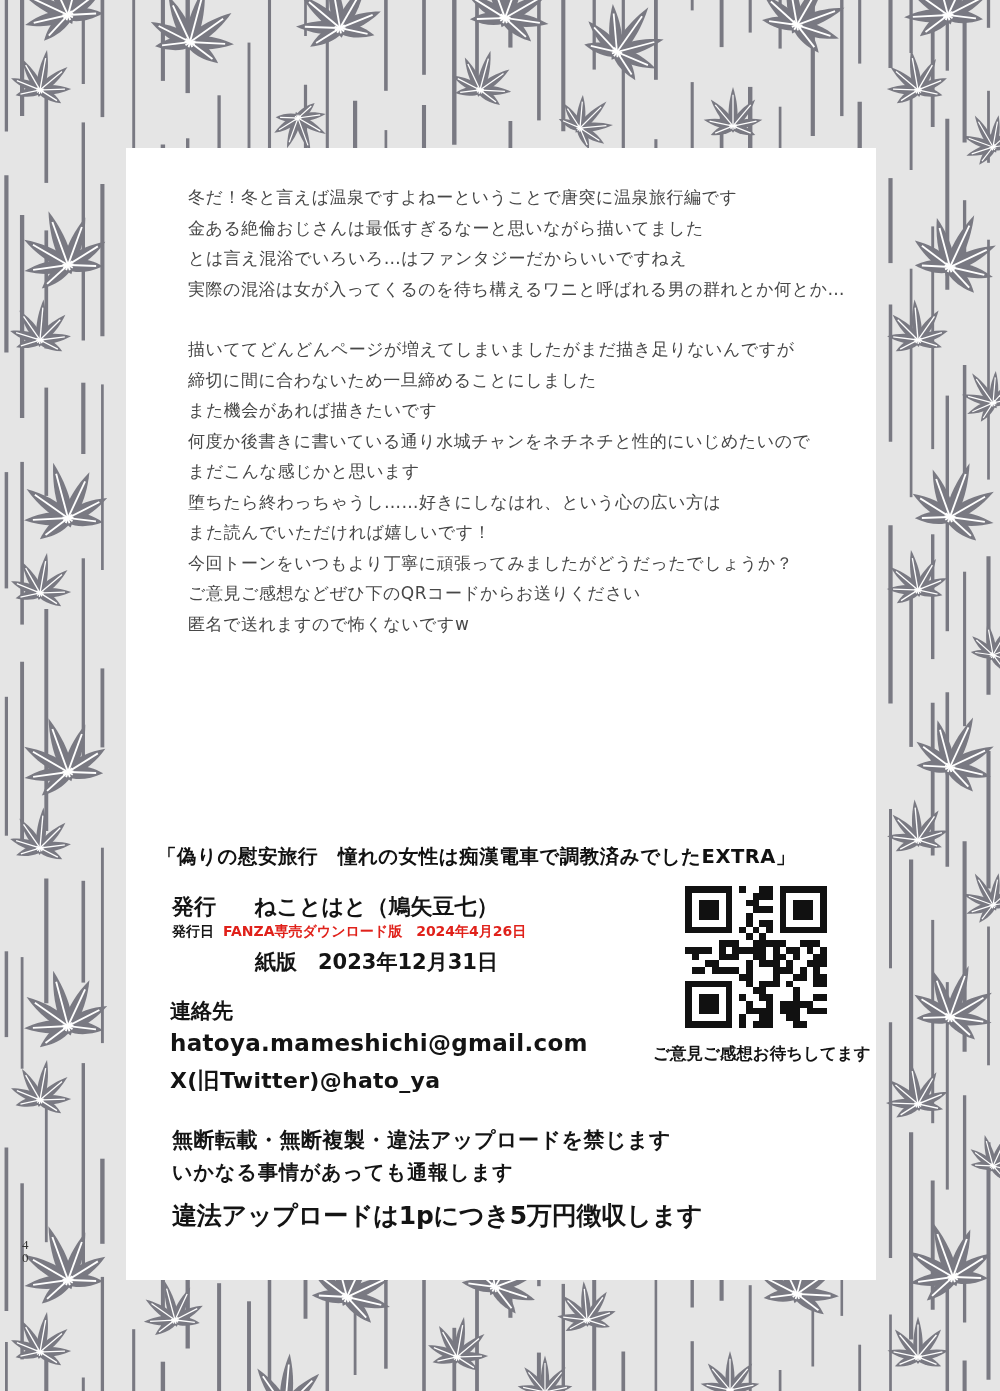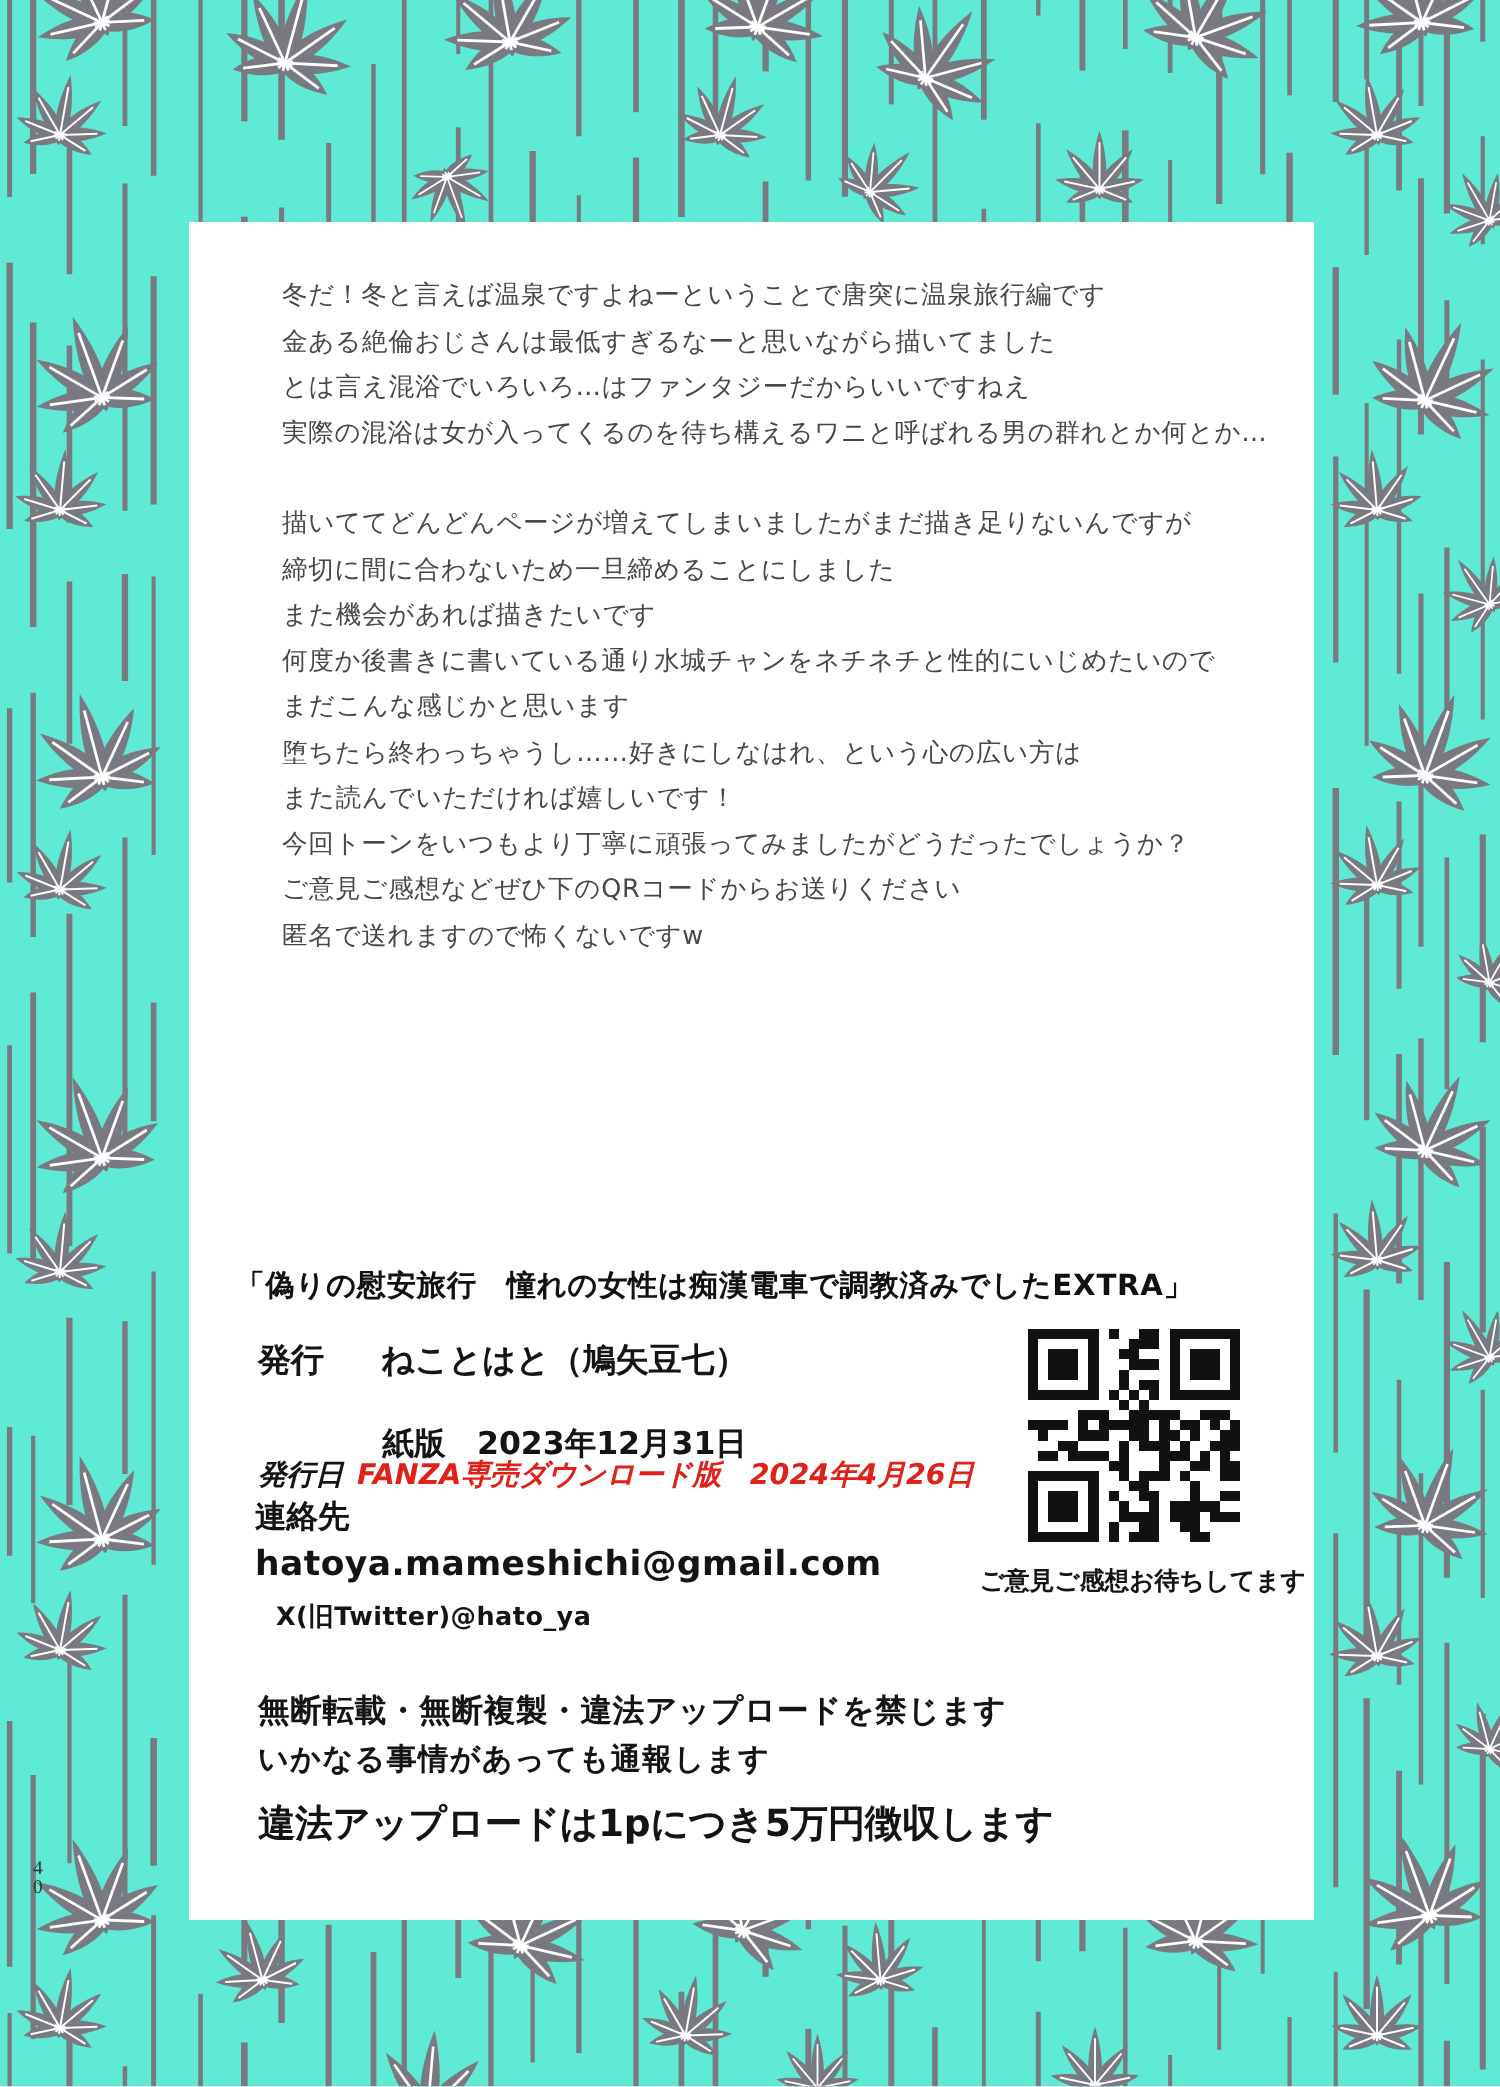--- a/index.html
+++ b/index.html
@@ -1,42 +1,42 @@
 <!DOCTYPE html>
 <html><head>
 <meta charset="utf-8">
 <style>
   html,body{margin:0;padding:0;background:#ffffff;}
   .page{
     position:relative;
     width:1000px;height:1391px;
-    background:#5eead4;
+    background:#e5e5e5;
     overflow:hidden;
     font-family:"DejaVu Sans",sans-serif;
     color:#141414;
   }
   .pattern{position:absolute;left:0;top:0;z-index:0;}
   .content{position:absolute;white-space:nowrap;z-index:2;}
   
   .hand{color:#474747;font-size:17px;letter-spacing:0.5px;}
   .hand .hl{height:30.5px;line-height:30.5px;white-space:nowrap;}
   .p1{left:188px;top:182px;}
   .p2{left:188px;top:334px;}
   
   .title{left:157px;top:823px;font-size:19.5px;font-weight:bold;letter-spacing:0.5px;color:#111;margin-top:20px;}
   .row{font-weight:bold;color:#141414;}
   .publisher-row{left:172px;top:892px;font-size:22px;}
   .publisher-row .lbl{margin-right:38px;}
-  .date-row{left:172px;top:970px;font-size:19px;font-style:italic;}
+  .date-row{left:172px;top:923px;font-size:14px;}
   .date-row .lbl{margin-right:9px;}
   .red-text{color:#e0211a;}
   .print-row{left:255px;top:948px;font-size:21px;}
   .contact-label{left:170px;top:997px;font-size:21px;}
   .email-row{left:170px;top:1030px;font-size:23px;letter-spacing:0.3px;}
-  .x-row{left:184px;top:1066px;font-size:17px;letter-spacing:0.3px;}
+  .x-row{left:170px;top:1066px;font-size:22px;letter-spacing:0.3px;}
   
   .qr{position:absolute;left:685px;top:886px;z-index:2;}
   .qr-caption{left:653px;top:1041px;font-size:16.5px;font-weight:bold;line-height:25px;color:#141414;}
   
   .legal1{left:172px;top:1126px;font-size:21px;font-weight:bold;letter-spacing:0.5px;}
   .legal2{left:172px;top:1159px;font-size:20px;font-weight:bold;font-family:"DejaVu Serif",serif;letter-spacing:1px;}
   .legal3{left:172px;top:1199px;font-size:25px;font-weight:900;letter-spacing:-0.2px;}
   
   .pagenum{
     left:22px;top:1238px;width:12px;

